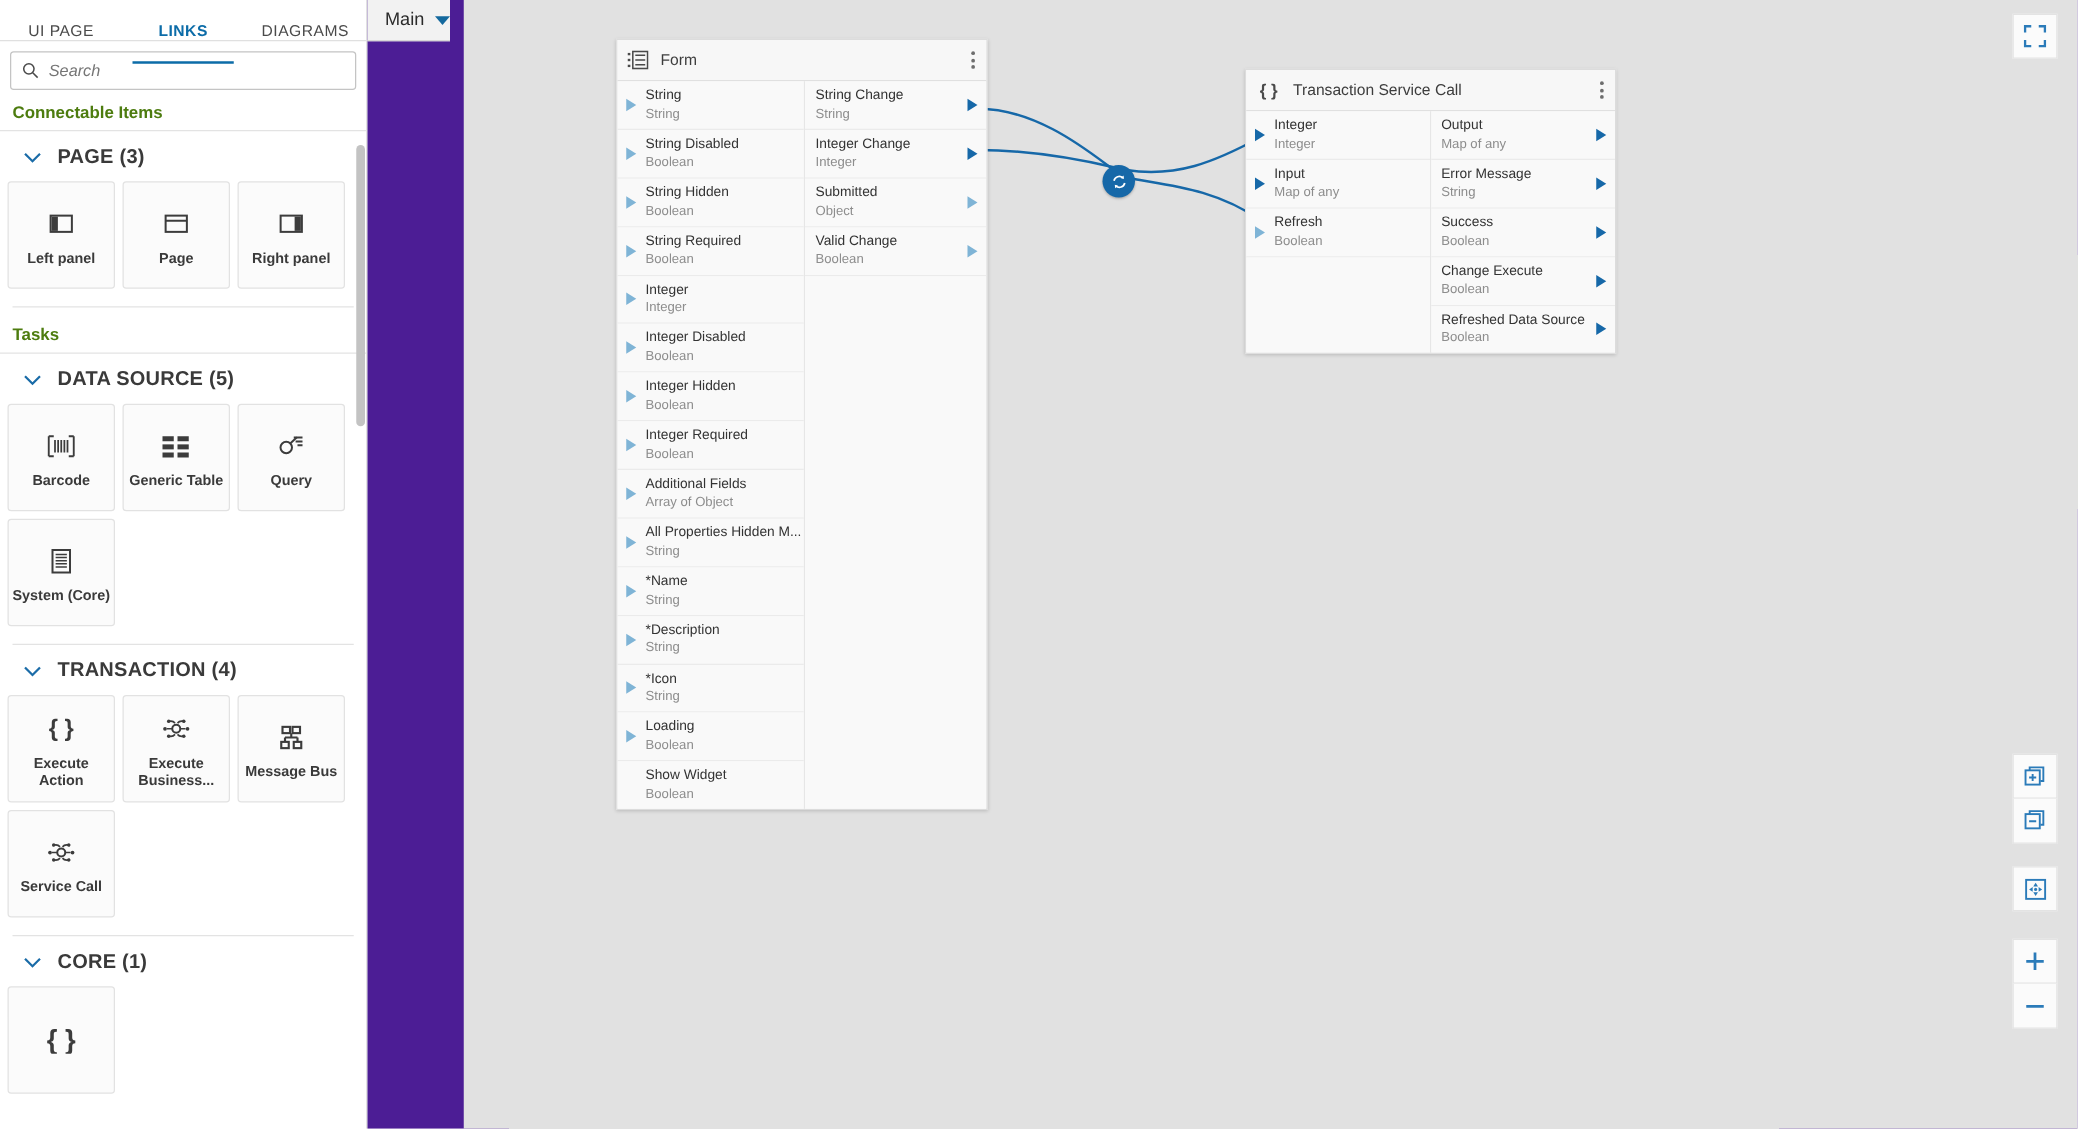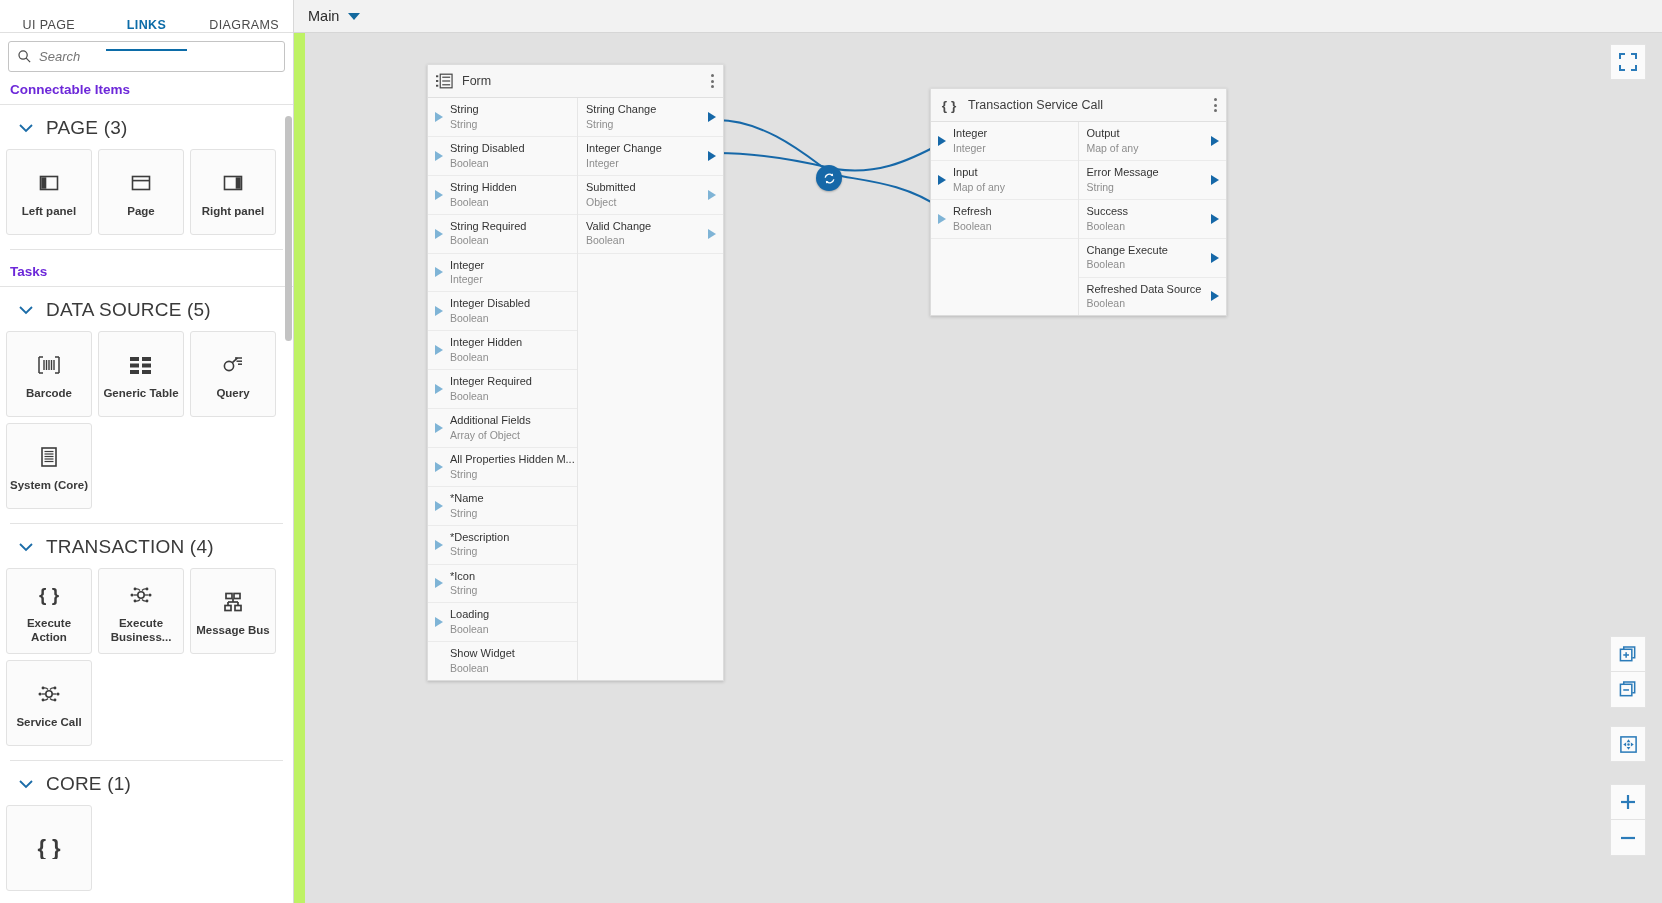--- a/index.html
+++ b/index.html
@@ -33,30 +33,30 @@
     display: flex; align-items: center; padding: 0 8px; background: #fff;
   }
   .search-box svg { flex: none; margin-right: 7px; }
   .search-input {
     border: none; outline: none; font-size: 13px; font-style: italic;
     color: #8a8a8a; width: 100%; font-family: "Liberation Sans", sans-serif;
     background: transparent;
   }
   .panel-scroll { flex: 1; overflow: hidden; position: relative; }
   .section-title {
-    font-size: 13.5px; font-weight: 700; color: #6d28d9;
+    font-size: 13.5px; font-weight: 700; color: #4d7c0f;
     padding: 6px 10px 7px 10px; border-bottom: 1px solid #e3e3e3;
     margin: 0 0 0 0;
   }
   .group-header {
     display: flex; align-items: center; gap: 12px;
     padding: 12px 10px 10px 18px; cursor: pointer;
   }
   .group-header .chev { color: #1b6ca8; display: flex; }
-  .group-header .glabel { font-size: 19px; color: #3a3a3a; letter-spacing: .2px; }
+  .group-header .glabel { font-size: 16px; color: #3a3a3a; letter-spacing: .2px; font-weight: bold; }
   .tile-grid {
     display: flex; flex-wrap: wrap; gap: 6px; padding: 0 8px 10px 6px;
   }
   .tile {
     width: 86px; height: 86px; border: 1px solid #e2e2e2; background: #fbfbfb;
     border-radius: 3px; display: flex; flex-direction: column;
     align-items: center; justify-content: center; cursor: pointer;
     padding: 4px 3px;
   }
   .tile .ticon { height: 34px; display: flex; align-items: center; justify-content: center; color: #3c3c3c; }
@@ -68,21 +68,21 @@
   .scrollbar-track {
     position: absolute; top: 40px; right: 1px; width: 7px; bottom: 3px;
     background: transparent;
   }
   .scrollbar-thumb {
     position: absolute; top: 0; left: 0; width: 7px; height: 225px;
     background: #c3c3c3; border-radius: 4px;
   }
 
   
-  .main { flex: 1; position: relative; background: #bef264; display: flex; flex-direction: column; }
+  .main { flex: 1; position: relative; background: #4c1d95; display: flex; flex-direction: row; }
   .main-header {
     height: 33px; background: #f2f2f2; display: flex; align-items: center;
     padding-left: 14px; flex: none; border-bottom: 1px solid #d6d6d6;
   }
   .main-title { font-size: 14.5px; color: #2b2b2b; }
   .caret-down {
     width: 0; height: 0; border-left: 6px solid transparent;
     border-right: 6px solid transparent; border-top: 7px solid #14699e;
     margin-left: 9px; cursor: pointer;
   }

